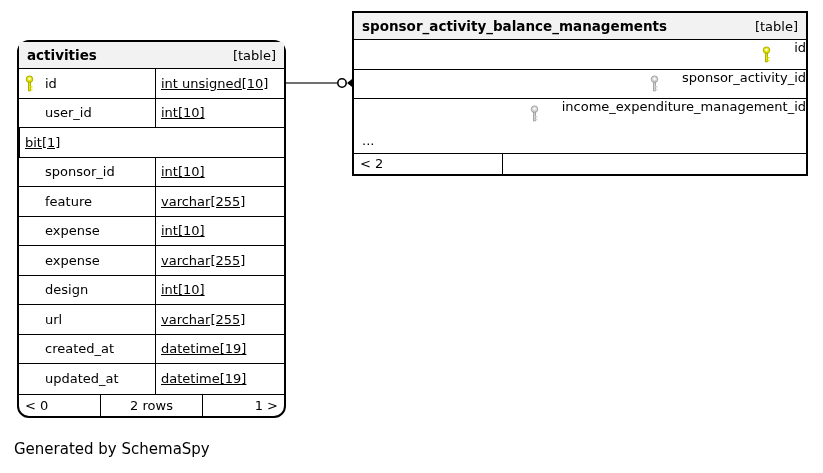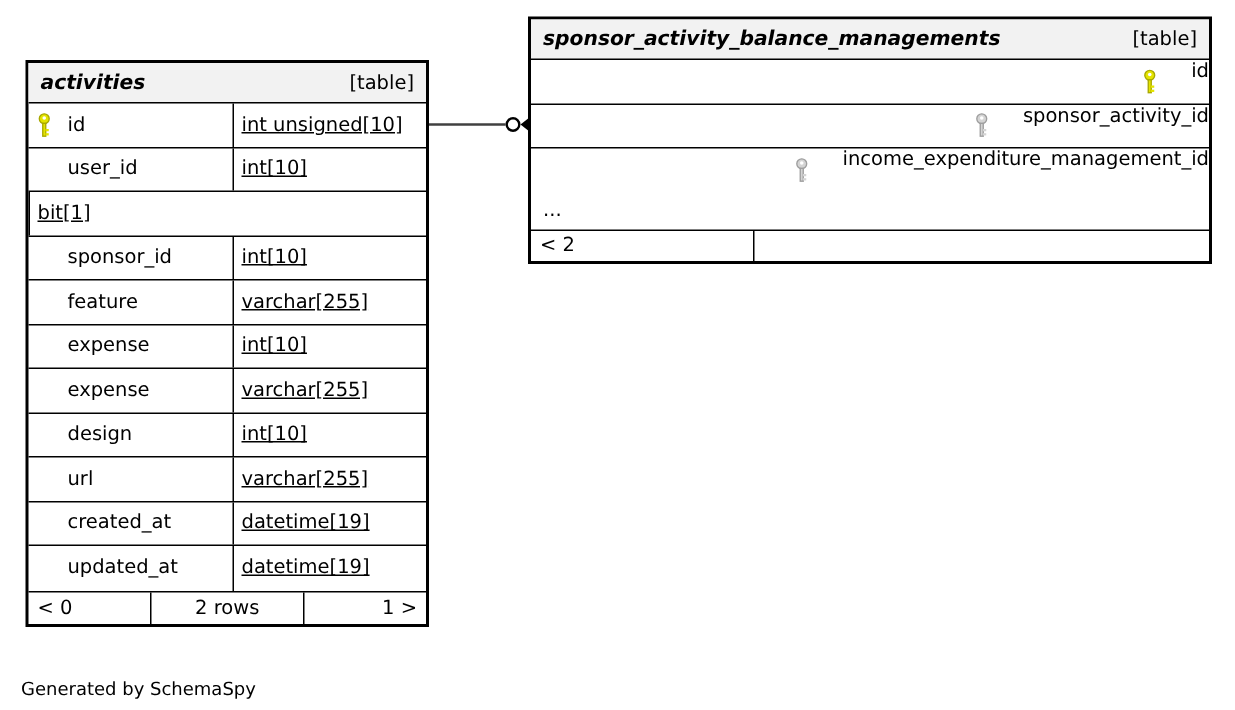--- a/index.html
+++ b/index.html
@@ -10,27 +10,27 @@
     --color-primary-key-stroke:#a8a800;
     --color-foreign-key:#d4d4d4;
     --color-foreign-key-stroke:#9e9e9e;
   }
   *{box-sizing:border-box;margin:0;padding:0;}
   html,body{width:823px;height:473px;background:#ffffff;overflow:hidden;
     font-family:"DejaVu Sans","Liberation Sans",sans-serif;color:#000;}
   .canvas{position:relative;width:823px;height:473px;background:#fff;}
 
   .table-node{position:absolute;border:2px solid var(--color-border);background:#fff;}
-  .table-node.left{left:17px;top:40px;width:269px;}
+  .table-node.left{left:17px;top:40px;width:269px;border-radius:12px;}
   .table-node.right{left:352px;top:11px;width:456px;}
 
   .thead{display:flex;justify-content:space-between;align-items:center;
     height:27px;padding:0 8px;background:var(--color-header-bg);
     border-bottom:1px solid var(--color-border);}
-  .tname{font-weight:bold;font-size:13.5px;font-style:italic;}
+  .tname{font-weight:bold;font-size:13.5px;}
   .ttag{font-size:13px;text-align:right;}
 
   .trow{display:flex;height:29.5px;border-bottom:1px solid var(--color-border);justify-content:flex-end;}
   .trow:last-of-type{border-bottom:none;}
   .cell{display:flex;align-items:center;font-size:13px;}
   .name-cell{width:136px;padding-left:6px;}
   .name-cell .icon-slot{width:11px;display:flex;align-items:center;}
   .name-cell .col-name{margin-left:9px;}
   .type-cell{flex:1;border-left:1px solid var(--color-border);padding-left:5px;text-decoration:underline;}
 
@@ -59,21 +59,21 @@
   .key-icon.primary .kbf{fill:var(--color-primary-key);}
   .key-icon.foreign .kb{fill:var(--color-foreign-key);stroke:var(--color-foreign-key-stroke);}
   .key-icon.foreign .kbf{fill:var(--color-foreign-key);}
   .key-icon .kh{fill:#ffffff;}
 
   .connector{position:absolute;left:286px;top:72px;}
   .connector line{stroke:var(--color-connector);stroke-width:1.7;}
   .connector circle{fill:#ffffff;stroke:#000000;stroke-width:1.6;}
   .connector polygon{fill:#000000;}
 
-  .generator-note{position:absolute;left:14px;top:452px;font-size:12px;}
+  .generator-note{position:absolute;left:14px;top:440px;font-size:15px;}
 </style>
 </head>
 <body>
 
 <div class="canvas">
 
   <div class="table-node left">
     <div class="thead">
       <span class="tname">activities</span>
       <span class="ttag">[table]</span>

